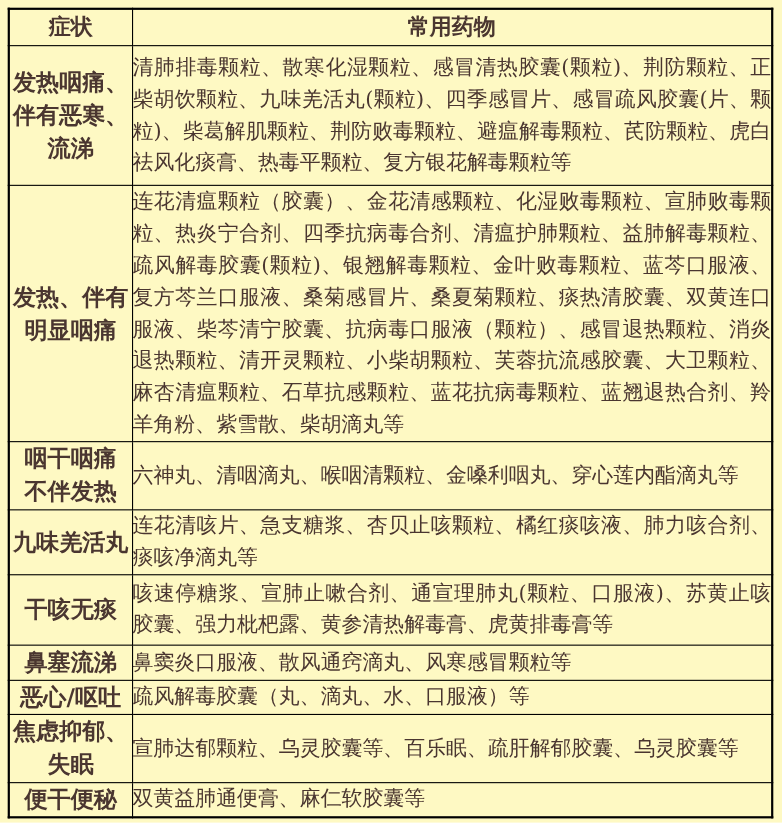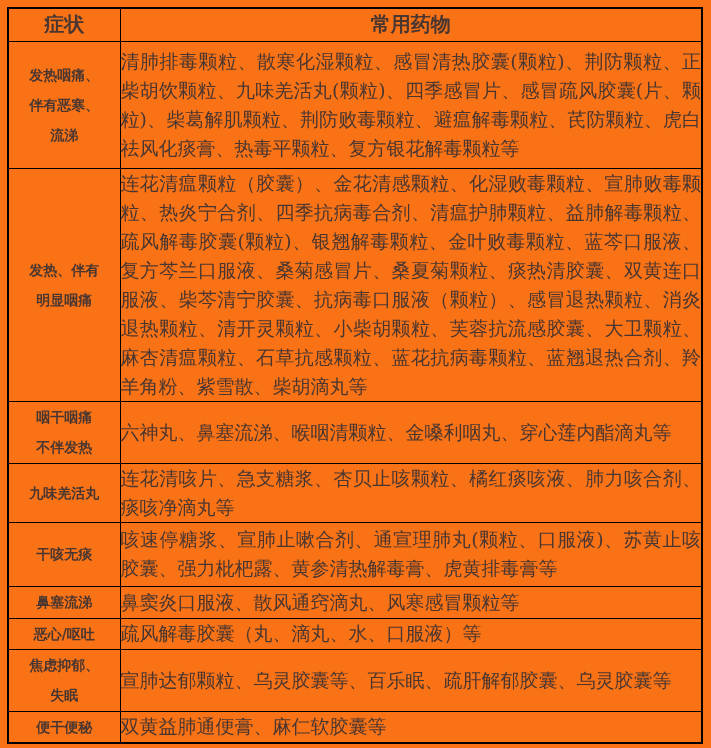--- a/index.html
+++ b/index.html
@@ -7,21 +7,21 @@
     padding:0;
     background:#ffffff;
     width:711px;
     height:748px;
     font-family:"DejaVu Serif","Liberation Serif",serif;
   }
   .page{
     position:relative;
     width:711px;
     height:748px;
-    background:#f97316;
+    background:#fef9c3;
     overflow:hidden;
   }
   table.med-table{
     position:absolute;
     left:7px;
     top:7px;
     width:696px;
     border-collapse:collapse;
     border:2px solid #000000;
     color:#4a3630;
@@ -37,21 +37,21 @@
     font-size:20px;
     font-weight:bold;
     text-align:center;
     vertical-align:middle;
     padding:2px 2px;
   }
   td.sym{
     text-align:center;
     vertical-align:middle;
     font-weight:bold;
-    font-size:14px;
+    font-size:21px;
     line-height:30px;
     white-space:pre-line;
     padding:2px 2px;
   }
   td.med{
     vertical-align:middle;
     font-size:19px;
     line-height:29px;
     text-align:justify;
     padding:3px 6px 3px 8px;
@@ -92,21 +92,21 @@
         <td class="med">清肺排毒颗粒、散寒化湿颗粒、感冒清热胶囊(颗粒)、荆防颗粒、正柴胡饮颗粒、九味羌活丸(颗粒)、四季感冒片、感冒疏风胶囊(片、颗粒)、柴葛解肌颗粒、荆防败毒颗粒、避瘟解毒颗粒、芪防颗粒、虎白祛风化痰膏、热毒平颗粒、复方银花解毒颗粒等</td>
       </tr>
       <tr class="r1">
         <td class="sym">发热、伴有
 明显咽痛</td>
         <td class="med">连花清瘟颗粒（胶囊）、金花清感颗粒、化湿败毒颗粒、宣肺败毒颗粒、热炎宁合剂、四季抗病毒合剂、清瘟护肺颗粒、益肺解毒颗粒、疏风解毒胶囊(颗粒)、银翘解毒颗粒、金叶败毒颗粒、蓝芩口服液、复方芩兰口服液、桑菊感冒片、桑夏菊颗粒、痰热清胶囊、双黄连口服液、柴芩清宁胶囊、抗病毒口服液（颗粒）、感冒退热颗粒、消炎退热颗粒、清开灵颗粒、小柴胡颗粒、芙蓉抗流感胶囊、大卫颗粒、麻杏清瘟颗粒、石草抗感颗粒、蓝花抗病毒颗粒、蓝翘退热合剂、羚羊角粉、紫雪散、柴胡滴丸等</td>
       </tr>
       <tr class="r2">
         <td class="sym">咽干咽痛
 不伴发热</td>
-        <td class="med">六神丸、鼻塞流涕、喉咽清颗粒、金嗓利咽丸、穿心莲内酯滴丸等</td>
+        <td class="med">六神丸、清咽滴丸、喉咽清颗粒、金嗓利咽丸、穿心莲内酯滴丸等</td>
       </tr>
       <tr class="r3">
         <td class="sym">九味羌活丸</td>
         <td class="med">连花清咳片、急支糖浆、杏贝止咳颗粒、橘红痰咳液、肺力咳合剂、痰咳净滴丸等</td>
       </tr>
       <tr class="r4">
         <td class="sym">干咳无痰</td>
         <td class="med">咳速停糖浆、宣肺止嗽合剂、通宣理肺丸(颗粒、口服液)、苏黄止咳胶囊、强力枇杷露、黄参清热解毒膏、虎黄排毒膏等</td>
       </tr>
       <tr class="r5">

